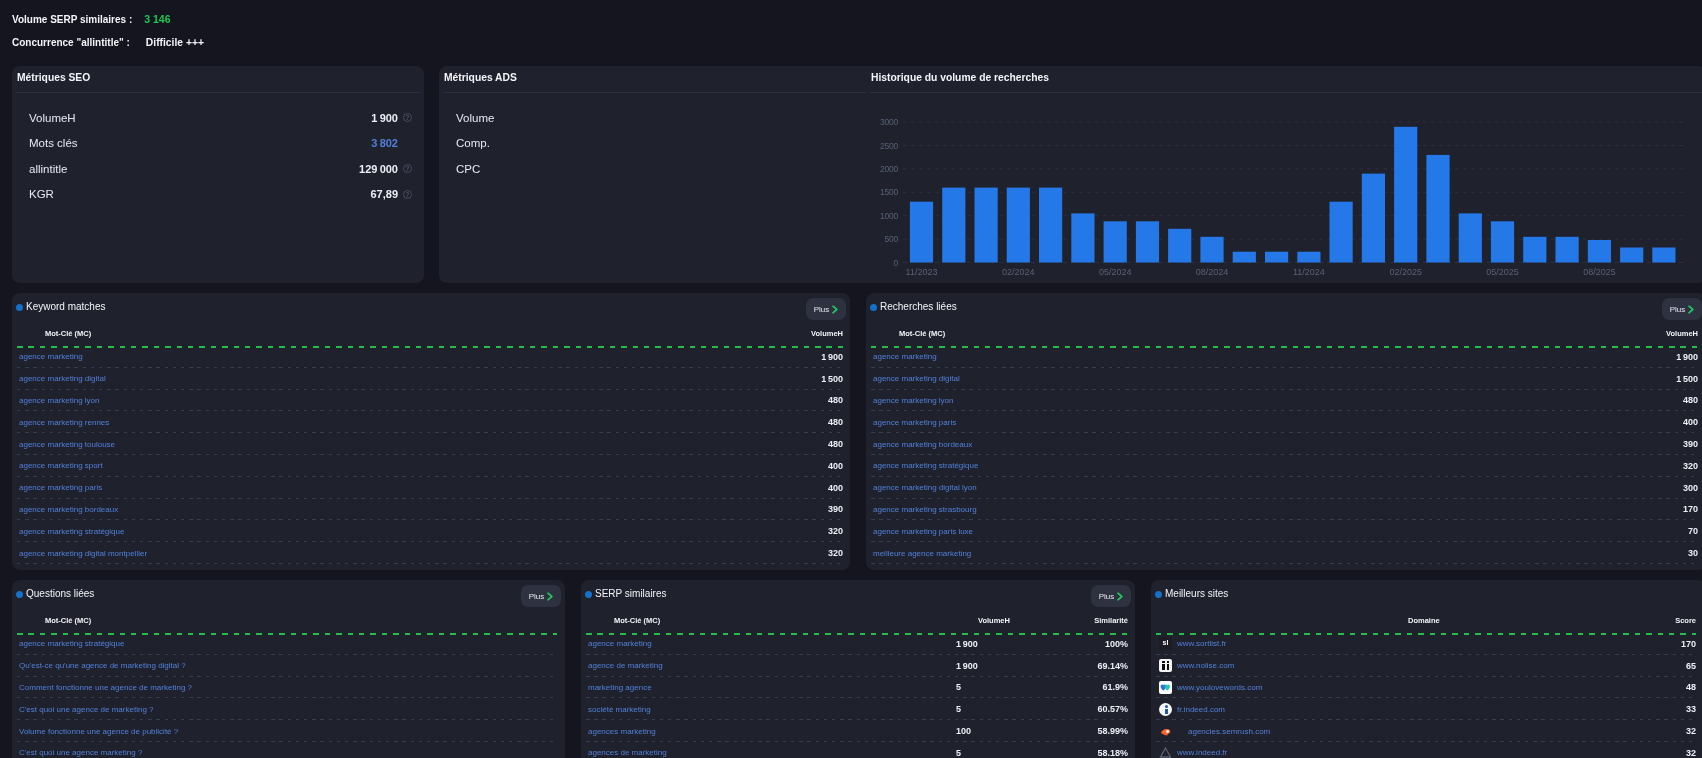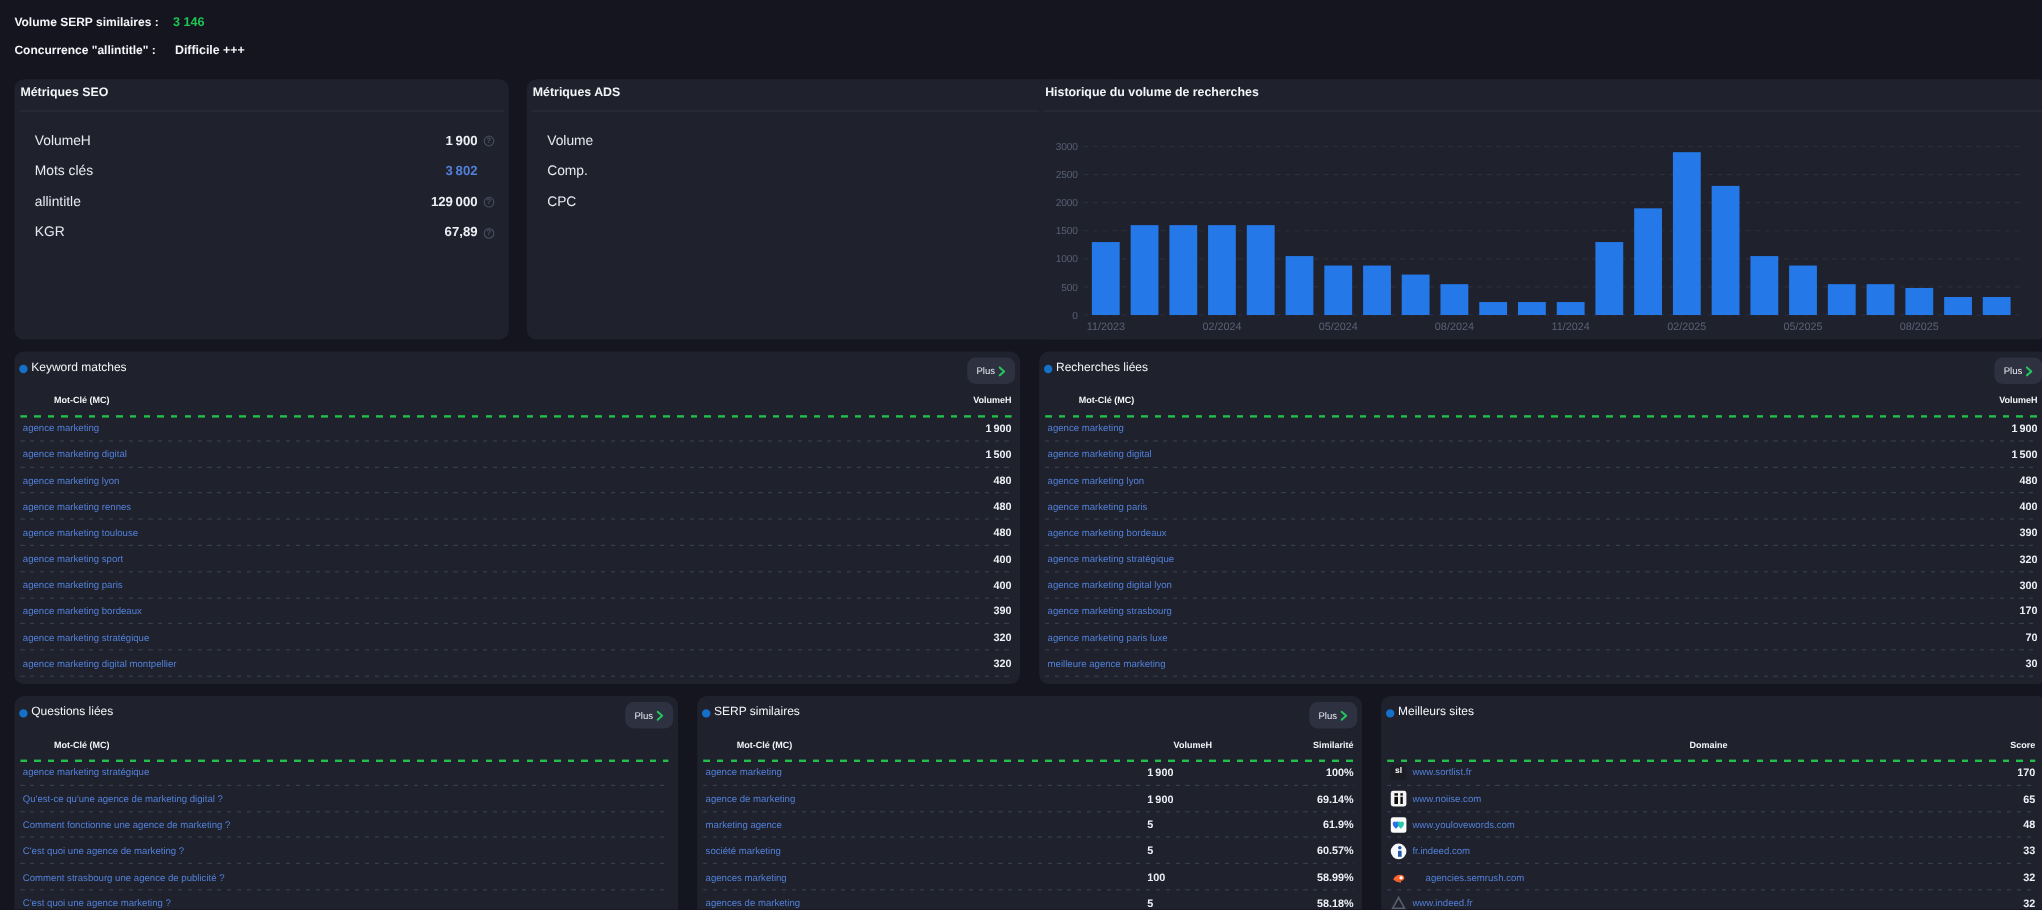--- a/index.html
+++ b/index.html
@@ -254,21 +254,21 @@
 <div class="trow">
         <a class="lnk">Qu'est-ce qu'une agence de marketing digital ?</a>
       </div>
 <div class="trow">
         <a class="lnk">Comment fonctionne une agence de marketing ?</a>
       </div>
 <div class="trow">
         <a class="lnk">C'est quoi une agence de marketing ?</a>
       </div>
 <div class="trow">
-        <a class="lnk">Comment strasbourg une agence de publicité ?</a>
+        <a class="lnk">Volume fonctionne une agence de publicité ?</a>
       </div>
 <div class="trow">
         <a class="lnk">C'est quoi une agence marketing ?</a>
       </div>
 
 </div>
   </div>
 <div class="card" style="left:581px;top:580px;width:554px;height:280px">
 <span class="dot"></span>
     <div class="stitle">SERP similaires</div>

